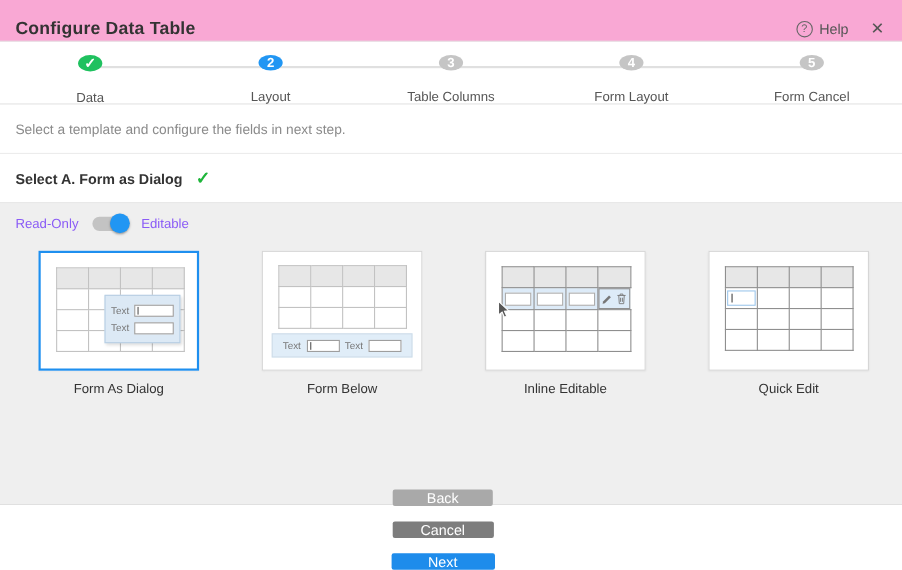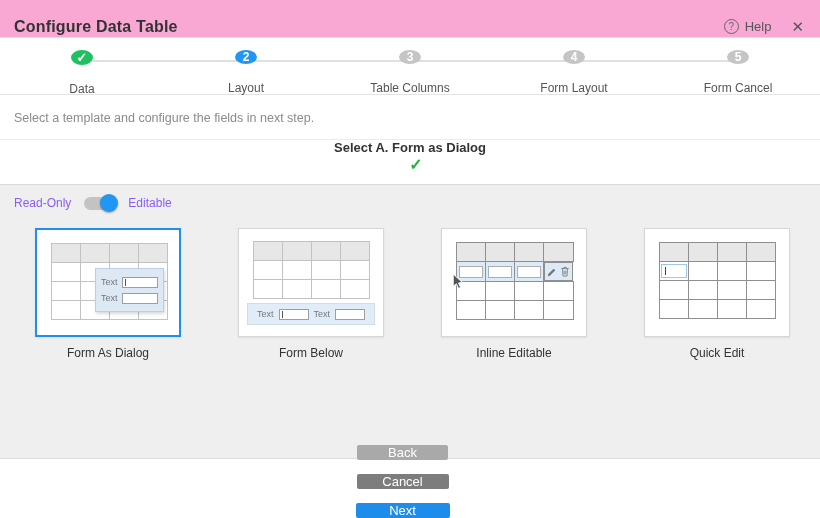--- a/index.html
+++ b/index.html
@@ -34,21 +34,21 @@
 
   
   .instruction-row { position:absolute; top:96px; left:0; width:820px; height:44px;
                      background:#fff; border-bottom:1px solid #ececec;
                      display:flex; align-items:center; padding:0 14px;
                      color:#8b8b8b; font-size:12.5px;text-align:right; }
 
   
   .select-row { position:absolute; top:140px; left:0; width:820px; height:45px;
                 background:#fff; border-bottom:1px solid #d9d9d9;
-                display:flex; align-items:center; padding:0 14px;flex-direction:column; }
+                display:flex; align-items:center; padding:0 14px; }
   .select-a { font-size:13px; font-weight:700; color:#333; cursor:pointer; }
   .select-check { color:#1eb53a; font-size:16px; font-weight:700; margin-left:12px; }
   .select-b { margin-left:44px; color:#9a9a9a; font-size:12.5px; cursor:pointer; }
 
   
   .content { position:absolute; top:185px; left:0; width:820px; height:273px; background:#efefef; }
 
   .toggle-row { display:flex; align-items:center; padding:11px 0 0 14px; }
   .toggle-label { font-size:12px; color:#8b5cf6; }
   .switch { width:31px; height:13px; border-radius:7px; background:#c3c3c3;

